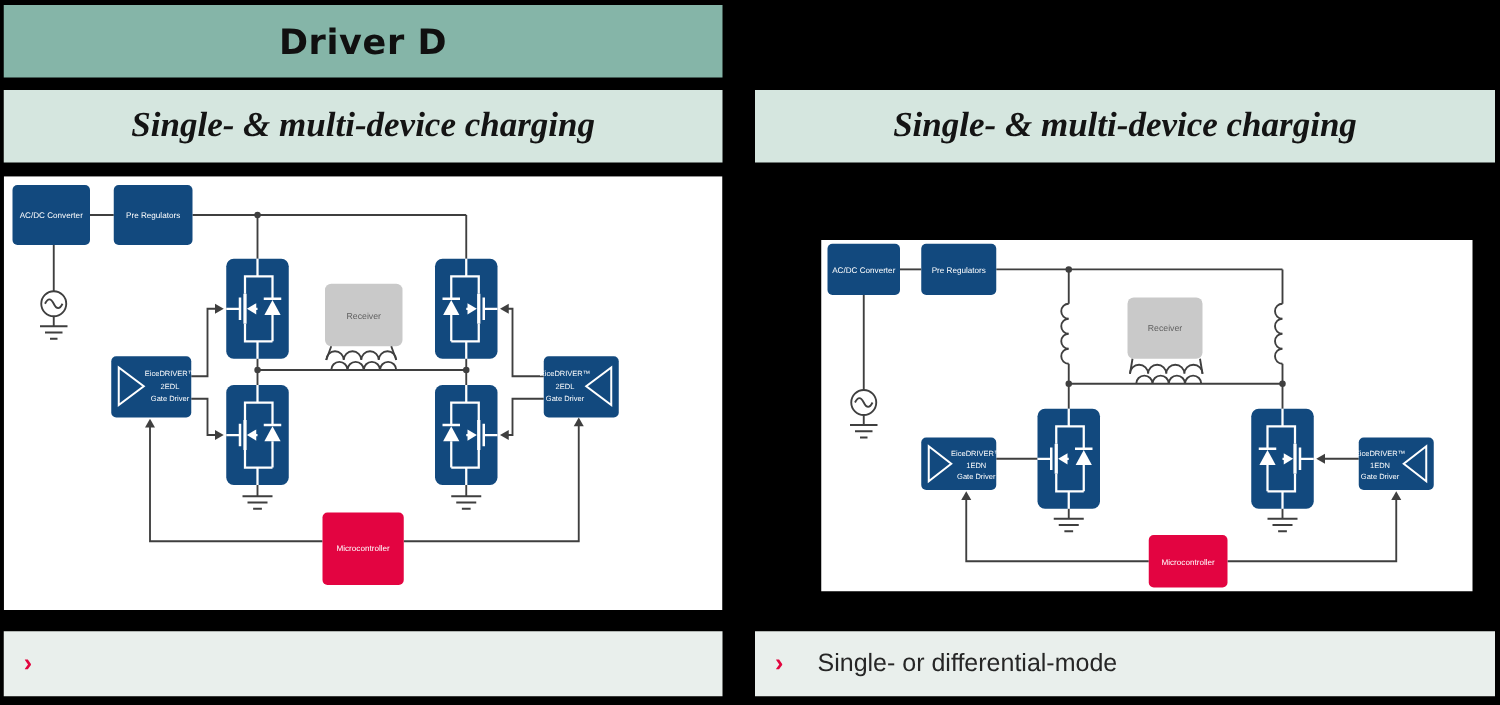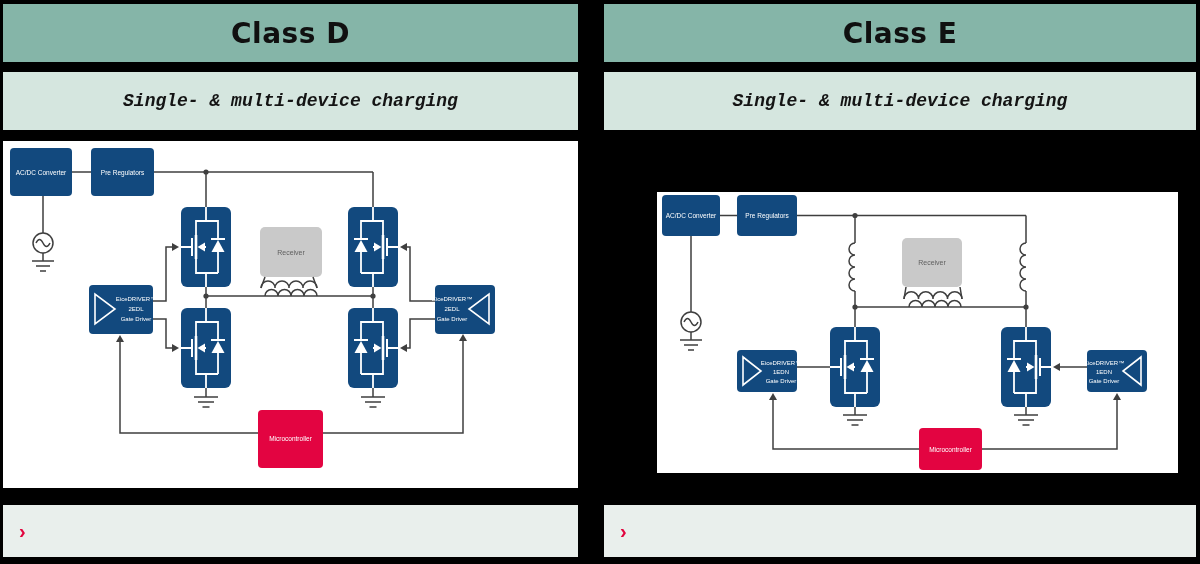--- a/index.html
+++ b/index.html
@@ -5,21 +5,21 @@
   html,body{margin:0;padding:0;background:#000;}
   body{width:1200px;height:564px;position:relative;font-family:"Liberation Sans",sans-serif;overflow:hidden;}
   .panel{position:absolute;top:0;height:564px;}
   #panel-left{left:3px;width:575px;}
   #panel-right{left:604px;width:592px;}
   .hdr{position:absolute;top:4px;left:0;right:0;height:58px;background:#85B5A8;
        display:flex;align-items:center;justify-content:center;
        font-family:"DejaVu Sans",sans-serif;font-weight:bold;font-size:28px;color:#101010;letter-spacing:.5px;}
   .sub{position:absolute;top:72px;left:0;right:0;height:58px;background:#D5E6DF;
        display:flex;align-items:center;justify-content:center;
-       font-family:Liberation Mono, monospace;font-weight:bold;font-style:italic;font-size:18px;color:#141414;}
+       font-family:Liberation Serif, serif;font-weight:bold;font-style:italic;font-size:28px;color:#141414;}
   .diag{position:absolute;top:141px;left:0;right:0;height:347px;background:#000;}
   .bullet{position:absolute;top:505px;left:0;right:0;height:52px;background:#E9EFEC;
        display:flex;align-items:center;font-size:20px;color:#262626;}
   .bullet .chev{color:#E2063F;font-weight:bold;font-size:20px;margin-left:16px;width:34px;}
   svg{display:block;}
   svg text{font-family:"Liberation Sans",sans-serif;}
   .wire{stroke:#3F3F3F;stroke-width:1.5;fill:none;}
   .dot{fill:#3F3F3F;}
   .arrow{fill:#3F3F3F;}
   .blk{fill:#12497E;stroke:none;}
@@ -32,21 +32,21 @@
   .mos-bar{stroke:#fff;stroke-width:2.6;fill:none;}
   .mos-bar2{stroke:#fff;stroke-width:2;fill:none;}
   .mos-fill{fill:#fff;stroke:none;}
   .tri{stroke:#fff;stroke-width:1.6;fill:none;}
 </style>
 </head>
 <body>
 
 <div class="panel" id="panel-left">
   <div class="hdr">
-    <span>Class D</span>
+    <span>Driver D</span>
   </div>
   <div class="sub">
     <span>Single- &amp; multi-device charging</span>
   </div>
 
   <div class="diag">
     <svg width="575" height="347" viewBox="0 0 575 347">
       <rect x="0" y="0" width="575" height="347" fill="#FFFFFF"></rect>
 
       <g>
@@ -165,23 +165,20 @@
       </g>
     </svg>
   </div>
 
   <div class="bullet">
     <span class="chev">›</span>
   </div>
 </div>
 
 <div class="panel" id="panel-right">
-  <div class="hdr">
-    <span>Class E</span>
-  </div>
   <div class="sub">
     <span>Single- &amp; multi-device charging</span>
   </div>
 
   <div class="diag">
     <svg width="592" height="347" viewBox="0 0 592 347">
       <rect x="0" y="0" width="592" height="347" fill="#000000"></rect>
       <rect x="53" y="51" width="521" height="281" fill="#FFFFFF"></rect>
 
       <g>
@@ -280,14 +277,15 @@
 
       <g>
         <rect class="blk-r" x="315" y="287" width="63" height="42" rx="4"></rect>
         <text class="blktext" x="346.5" y="311">Microcontroller</text>
       </g>
     </svg>
   </div>
 
   <div class="bullet">
     <span class="chev">›</span>
+    <span>Single- or differential-mode</span>
   </div>
 </div>
 
 </body></html>

